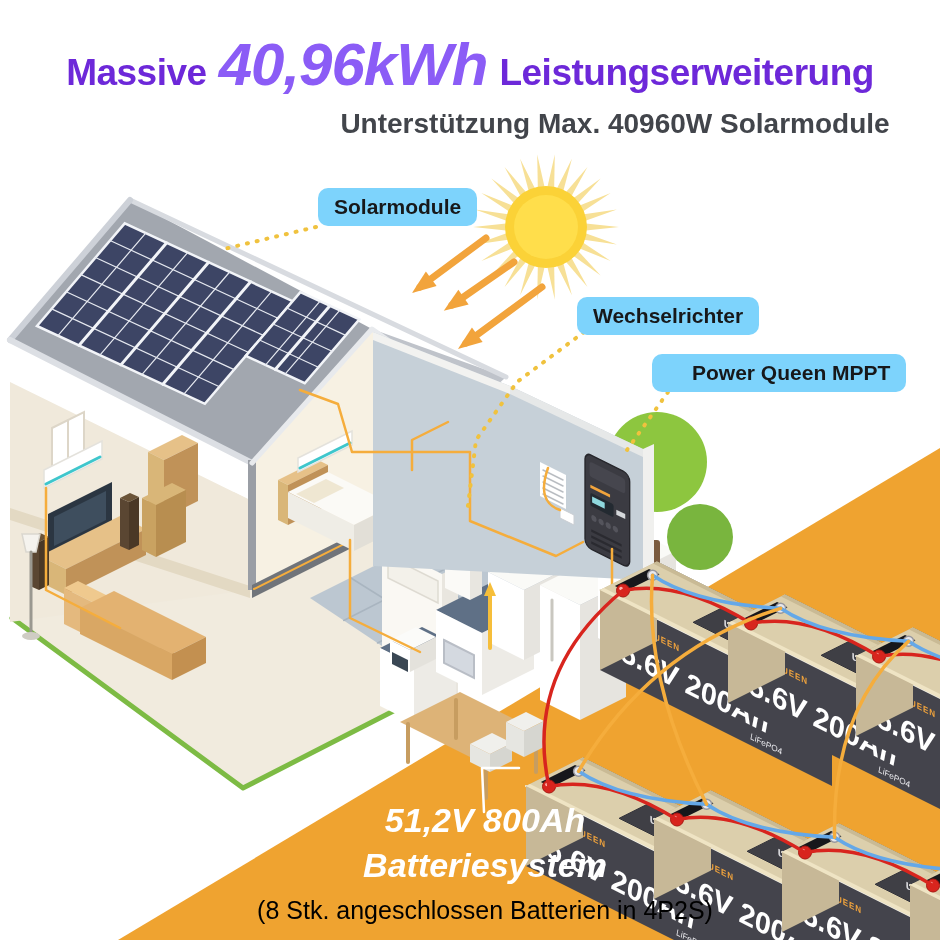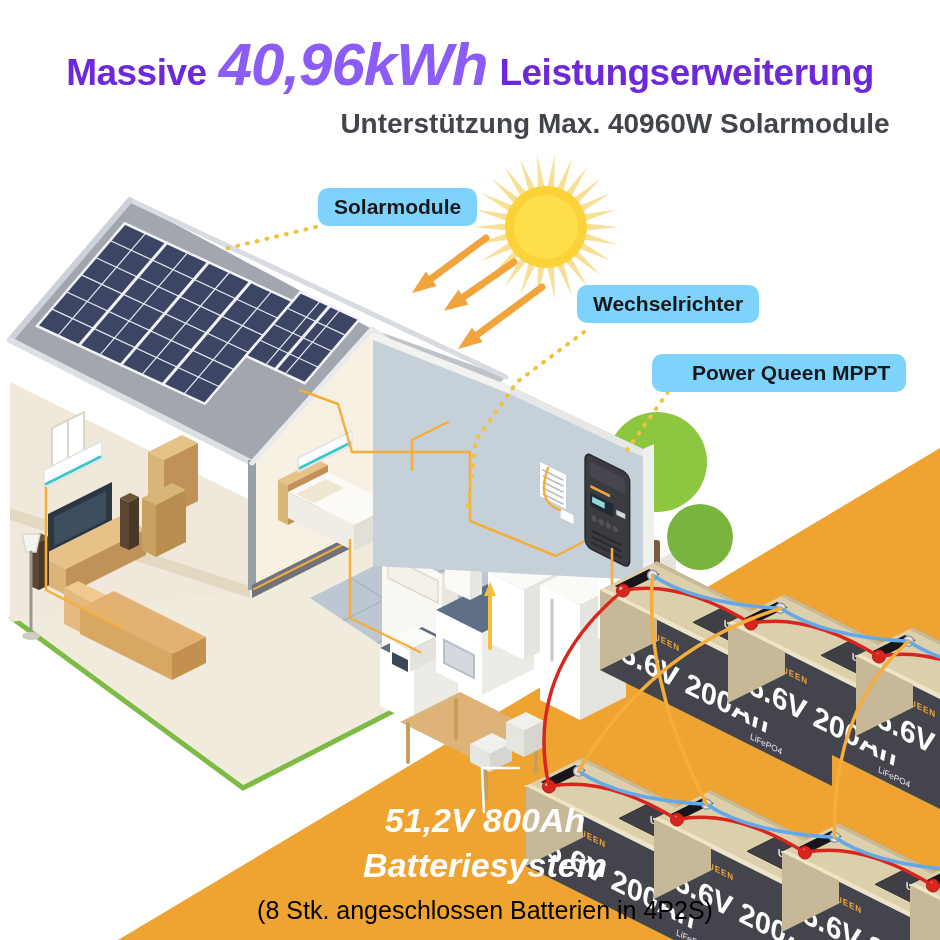--- a/index.html
+++ b/index.html
@@ -9,21 +9,21 @@
   svg{position:absolute;left:0;top:0;}
   .hdr{position:absolute;left:0;top:30px;width:940px;display:flex;justify-content:center;
        align-items:baseline;gap:12px;white-space:nowrap;}
   .hdr .dark{font-size:37px;font-weight:800;color:#6d28d9;letter-spacing:-0.5px;}
   .hdr .big{font-size:60px;font-weight:800;font-style:italic;color:#8b5cf6;letter-spacing:-1px;}
   .sub{position:absolute;left:295px;top:108px;width:640px;text-align:center;
        font-size:28px;font-weight:600;color:#42454b;}
   .pill{position:absolute;background:#7dd3fc;border-radius:10px;padding:7px 16px;
         font-size:21px;font-weight:800;color:#17181a;white-space:nowrap;}
   #pill-solar{left:318px;top:188px;}
-  #pill-inverter{left:577px;top:285px;}
+  #pill-inverter{left:577px;top:297px;}
   #pill-mppt{left:652px;top:354px;padding-left:40px;}
   .cap1{position:absolute;left:300px;top:801px;width:370px;text-align:center;
         font-size:34px;font-weight:800;font-style:italic;color:#ffffff;}
   .cap2{position:absolute;left:300px;top:846px;width:370px;text-align:center;
         font-size:34px;font-weight:800;font-style:italic;color:#ffffff;}
   .note{position:absolute;left:230px;top:896px;width:510px;text-align:center;
         font-size:25px;font-weight:400;color:#000000;}
 </style>
 </head>
 <body>

